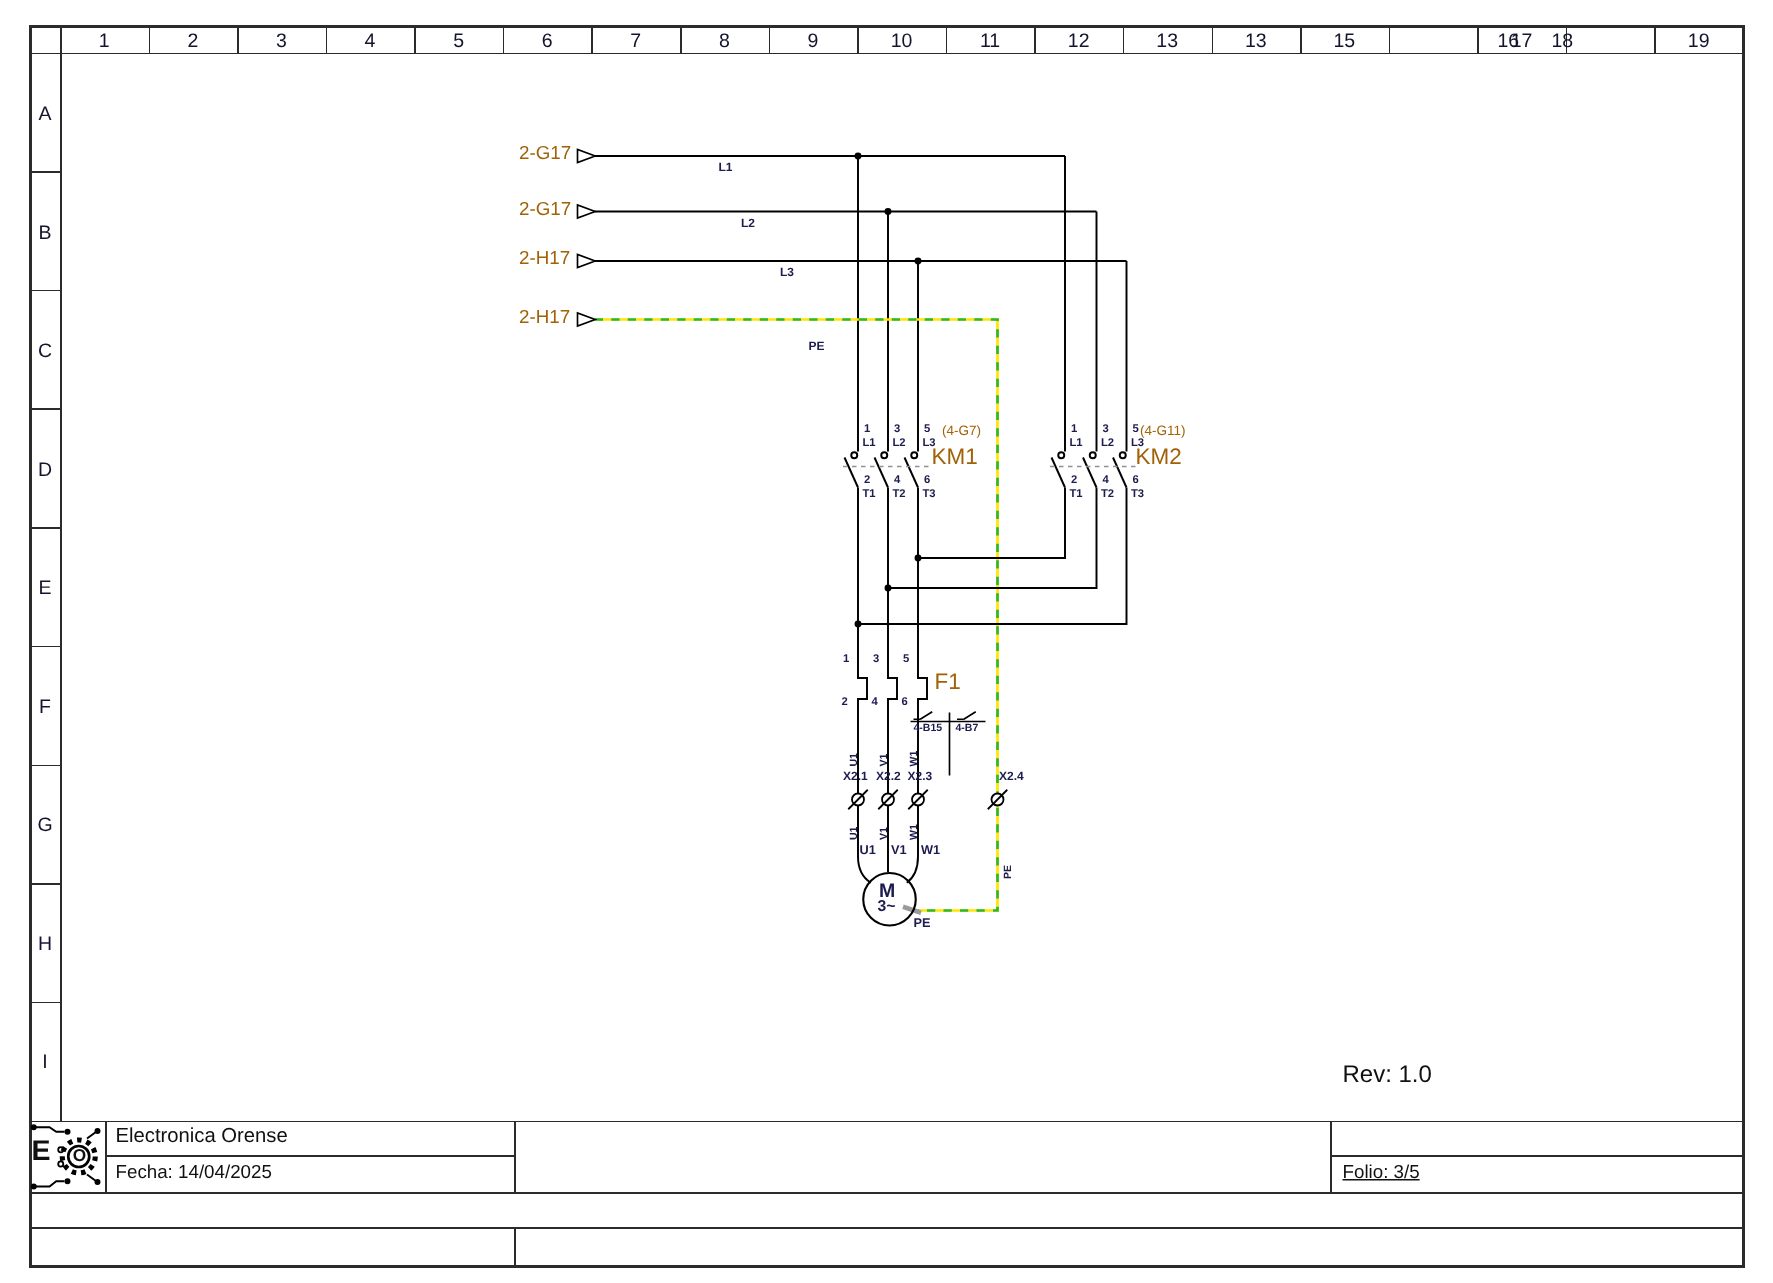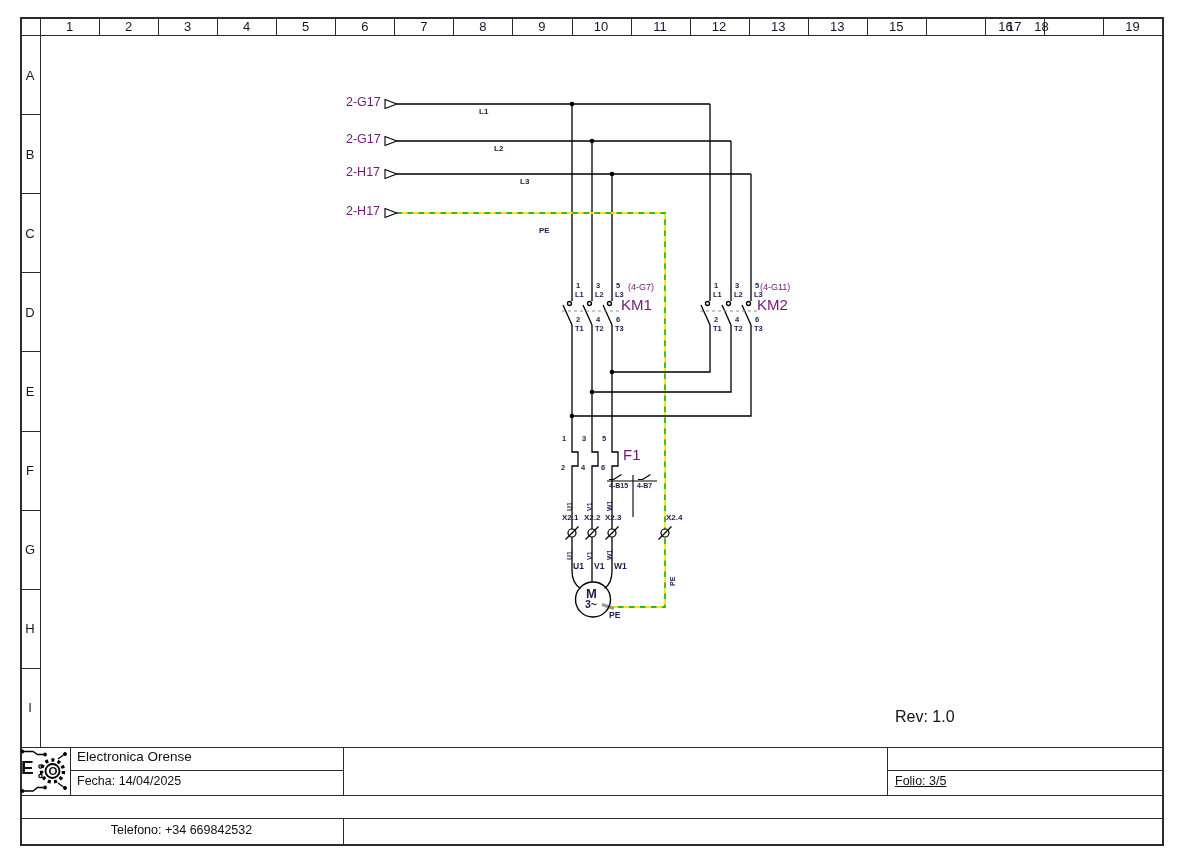--- a/index.html
+++ b/index.html
@@ -1,21 +1,21 @@
 <!DOCTYPE html>
 <html style="--pe-yellow: #ffe600; --pe-green: #2eb82e;"><head>
 <meta charset="utf-8">
 <style>
   html,body{margin:0;padding:0;background:#fff;}
   #sheet{position:relative;width:1182px;height:855px;background:#fff;overflow:hidden;
          font-family:"Liberation Sans",sans-serif;}
   svg{position:absolute;left:0;top:0;}
   .lbl{position:absolute;white-space:nowrap;line-height:1;color:#1c1c4e;
        font-family:"Liberation Sans",sans-serif;}
-  .blk{color:#701a75;}
+  .blk{color:#a16207;}
   .bld{font-weight:700;}
   .rot{transform:rotate(-90deg);transform-origin:0 0;}
   .colhead{position:absolute;top:19px;height:15px;text-align:center;
            font-size:13px;color:#14142e;}
   .rowhead{position:absolute;left:20px;width:20px;display:flex;align-items:center;
            justify-content:center;font-size:13px;color:#14142e;}
   .tb{position:absolute;color:#111;line-height:1.1;}
   .ctr{text-align:center;}
 </style>
 </head>
@@ -221,14 +221,13 @@
       <span class="lbl bld rot" style="left: 669px; top: 586px; font-size: 7px;">PE</span>
     </div>
 
   <div class="tb" style="left:21px;top:758px;font-size:19px;font-weight:800;">E</div>
   <div class="tb" style="left:48.5px;top:765px;font-size:11.5px;font-weight:800;">O</div>
 
   <div class="tb" style="left:77px;top:750px;font-size:13.5px;">Electronica Orense</div>
   <div class="tb" style="left:77px;top:775px;font-size:12.5px;">Fecha: 14/04/2025</div>
   <div class="tb" style="left:895px;top:708px;font-size:16px;">Rev: 1.0</div>
   <div class="tb" style="left:895px;top:775px;font-size:12.5px;text-decoration:underline;">Folio: 3/5</div>
-  <div class="tb ctr" style="left:20px;top:824px;width:323px;font-size:12.5px;">Telefono: +34 669842532</div>
 </div>
 
 </body></html>

